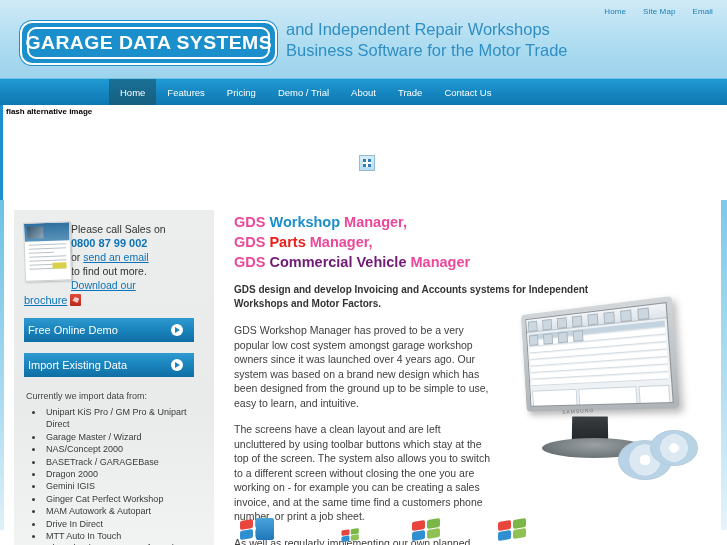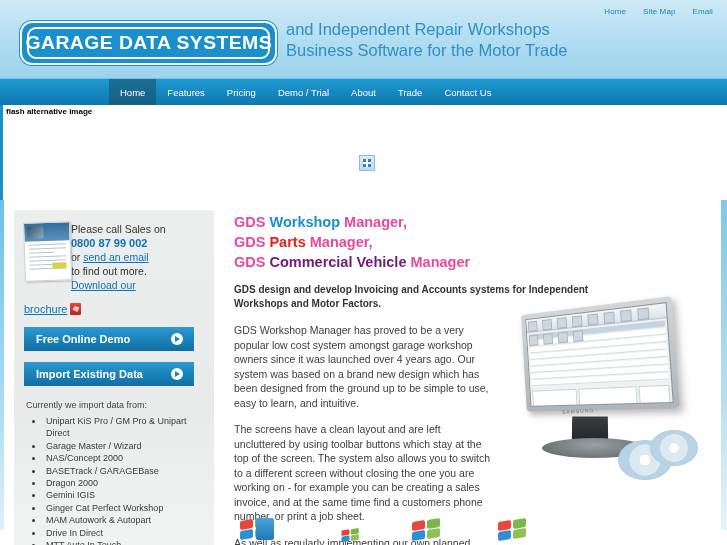--- a/index.html
+++ b/index.html
@@ -130,40 +130,40 @@
     height:1.5px; background:#b9c3ca; margin:2.5px 4px 0 4px;
   }
   .brochure-thumb .bt-line.short { width:55%; }
   .brochure-thumb .bt-yellow {
     position:absolute; right:4px; bottom:11px; width:14px; height:6px; background:#d9d14a;
   }
   .contact-text { font-size:10.5px; line-height:14px; color:#333; }
   .contact-text .phone { color:#0c73b8; font-weight:bold; font-size:11px; }
   .contact-text a { color:#0c73b8; text-decoration:underline; }
   .brochure-line {
-    margin-top:10px; font-size:11px; line-height:14px;
+    margin-top:1px; font-size:11px; line-height:14px;
   }
   .brochure-line a { color:#0c73b8; text-decoration:underline; font-weight:normal; }
   .pdf-icon {
     display:inline-block; width:11px; height:12px; vertical-align:-2px;
     background:linear-gradient(180deg,#e24b3a 0%, #b8281a 100%);
     border-radius:1px; position:relative; margin-left:3px;
   }
   .pdf-icon:after {
     content:""; position:absolute; left:2px; top:3px; width:7px; height:6px;
     background:#ffffff; opacity:.75;
     clip-path:polygon(0 60%,35% 0,100% 25%,70% 100%);
   }
 
   .cta {
     display:block; position:relative;
     margin-top:11px; height:24px; width:170px;
     background:linear-gradient(180deg,#2e9ad0 0%, #1b86be 45%, #0f6ea3 100%);
-    color:#ffffff; font-size:11px; font-weight:bold;
-    line-height:24px; padding-left:12px;
+    color:#ffffff; font-size:11px; font-weight:normal;
+    line-height:24px; padding-left:4px;
     text-decoration:none; box-sizing:border-box;
   }
   .cta .arrow {
     position:absolute; right:11px; top:6px;
     width:12px; height:12px; border-radius:50%;
     background:#ffffff;
   }
   .cta .arrow:after {
     content:""; position:absolute; left:4px; top:2.5px;
     border-left:5px solid #1b86be;

